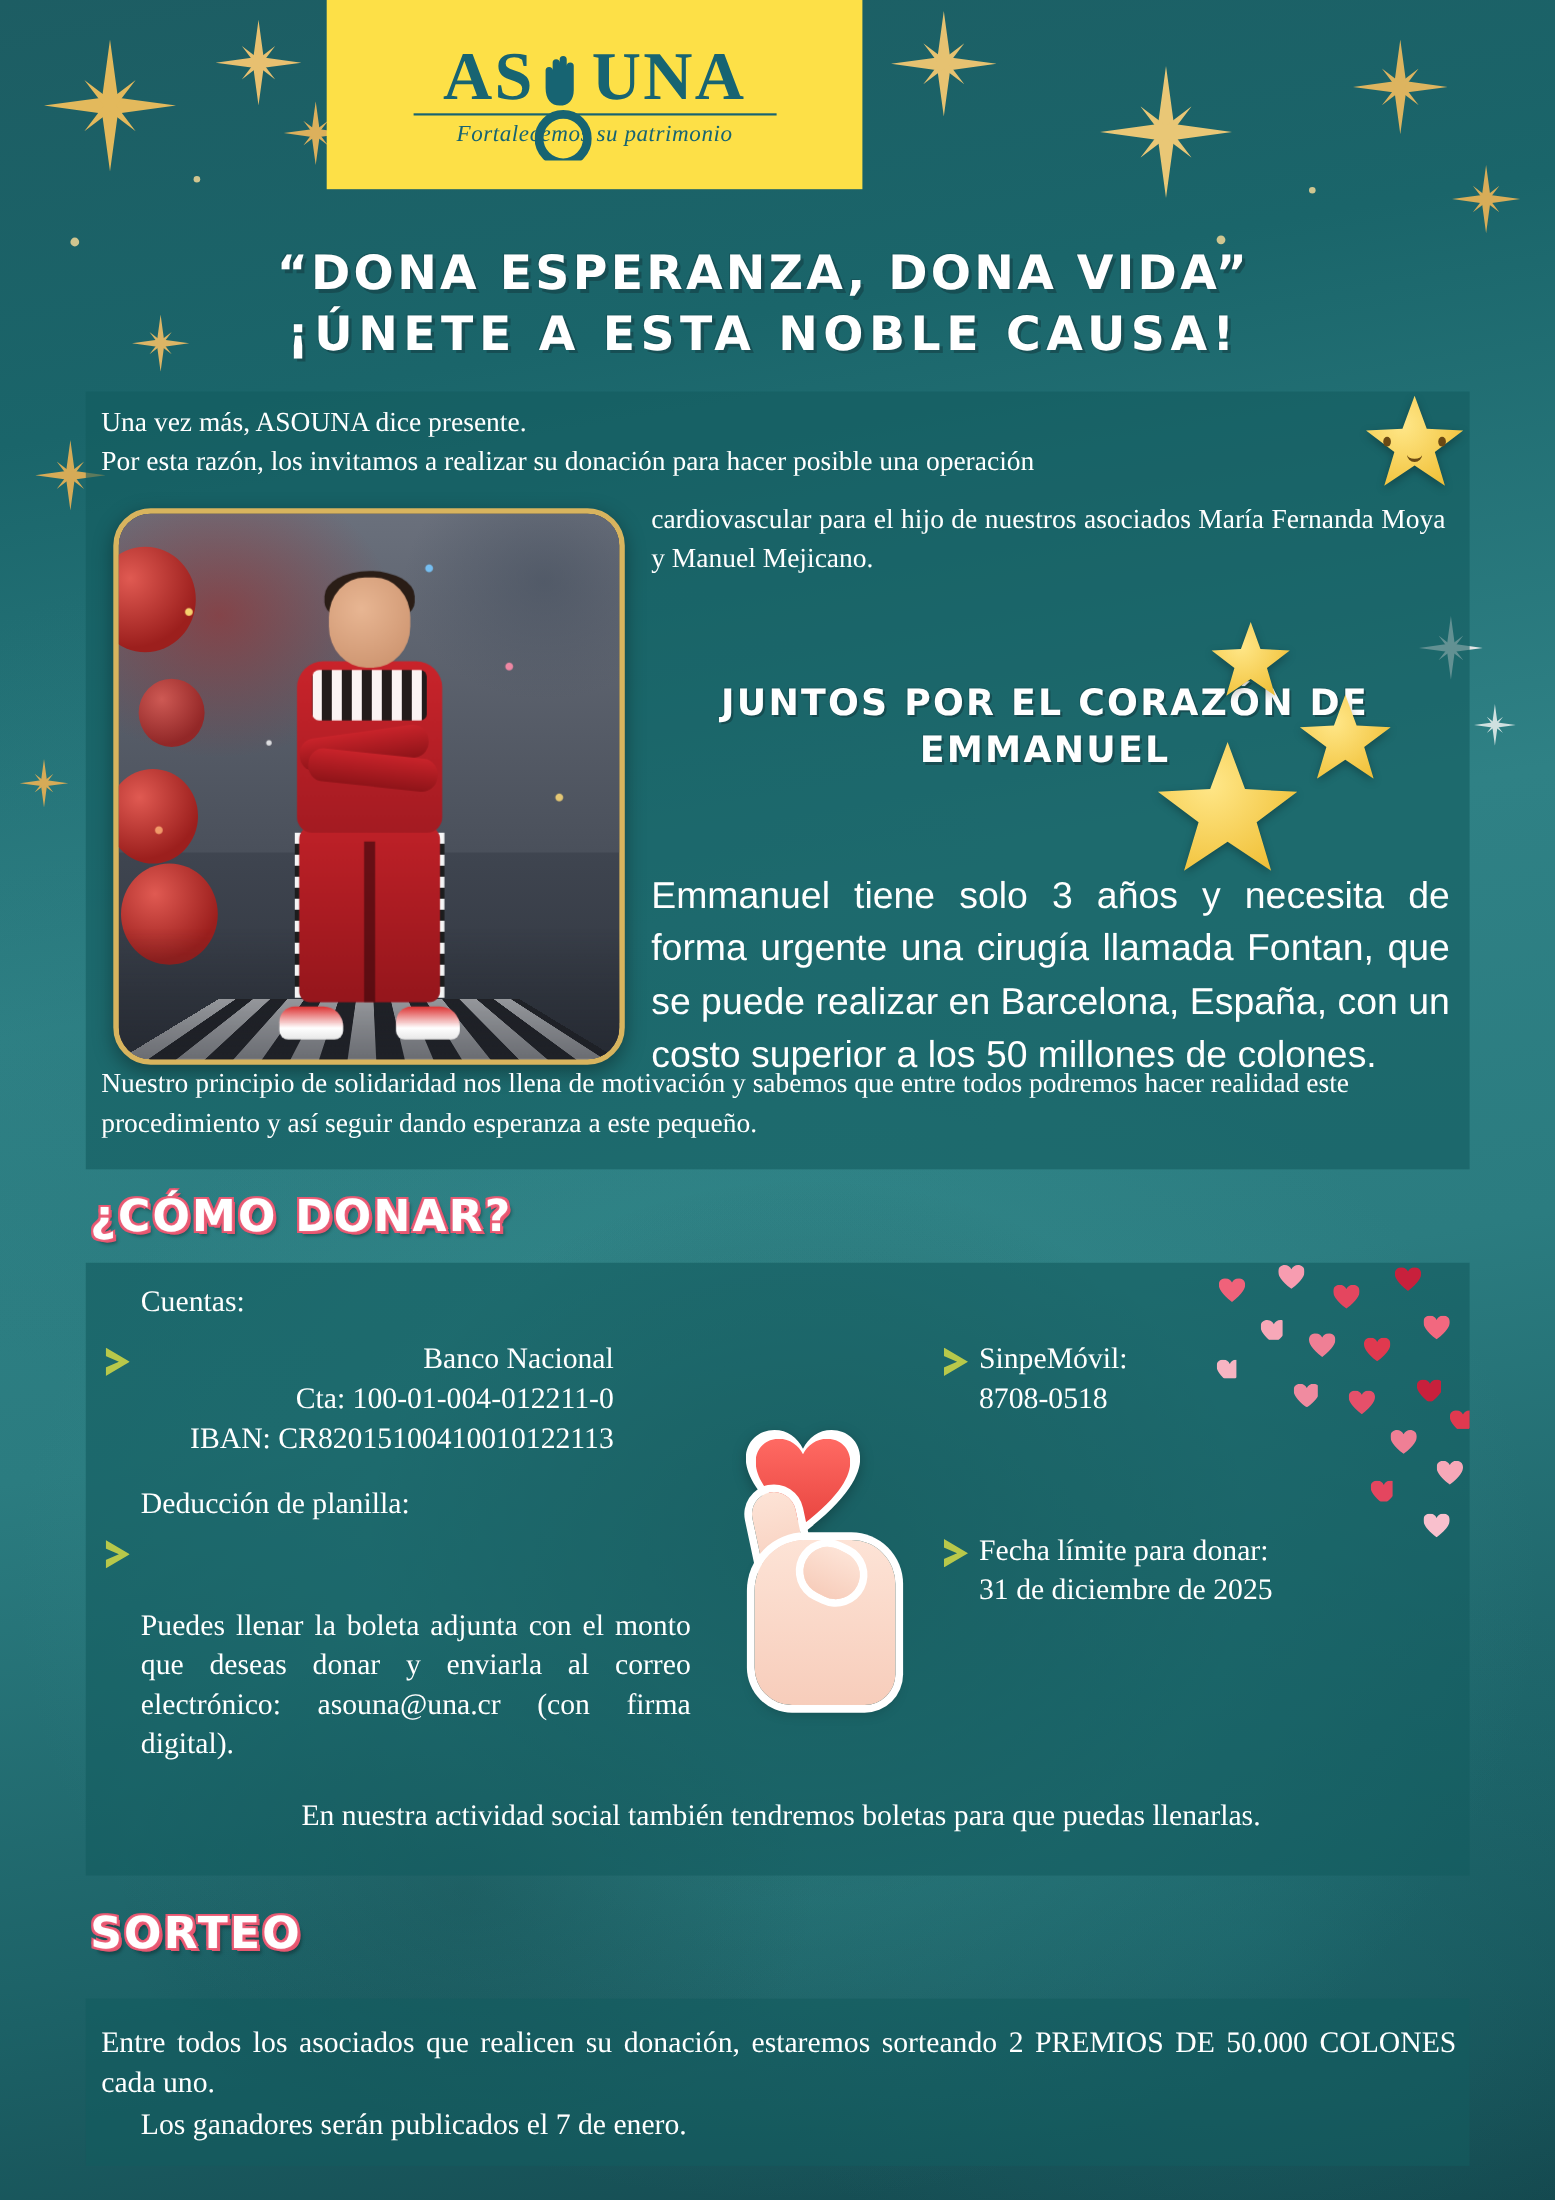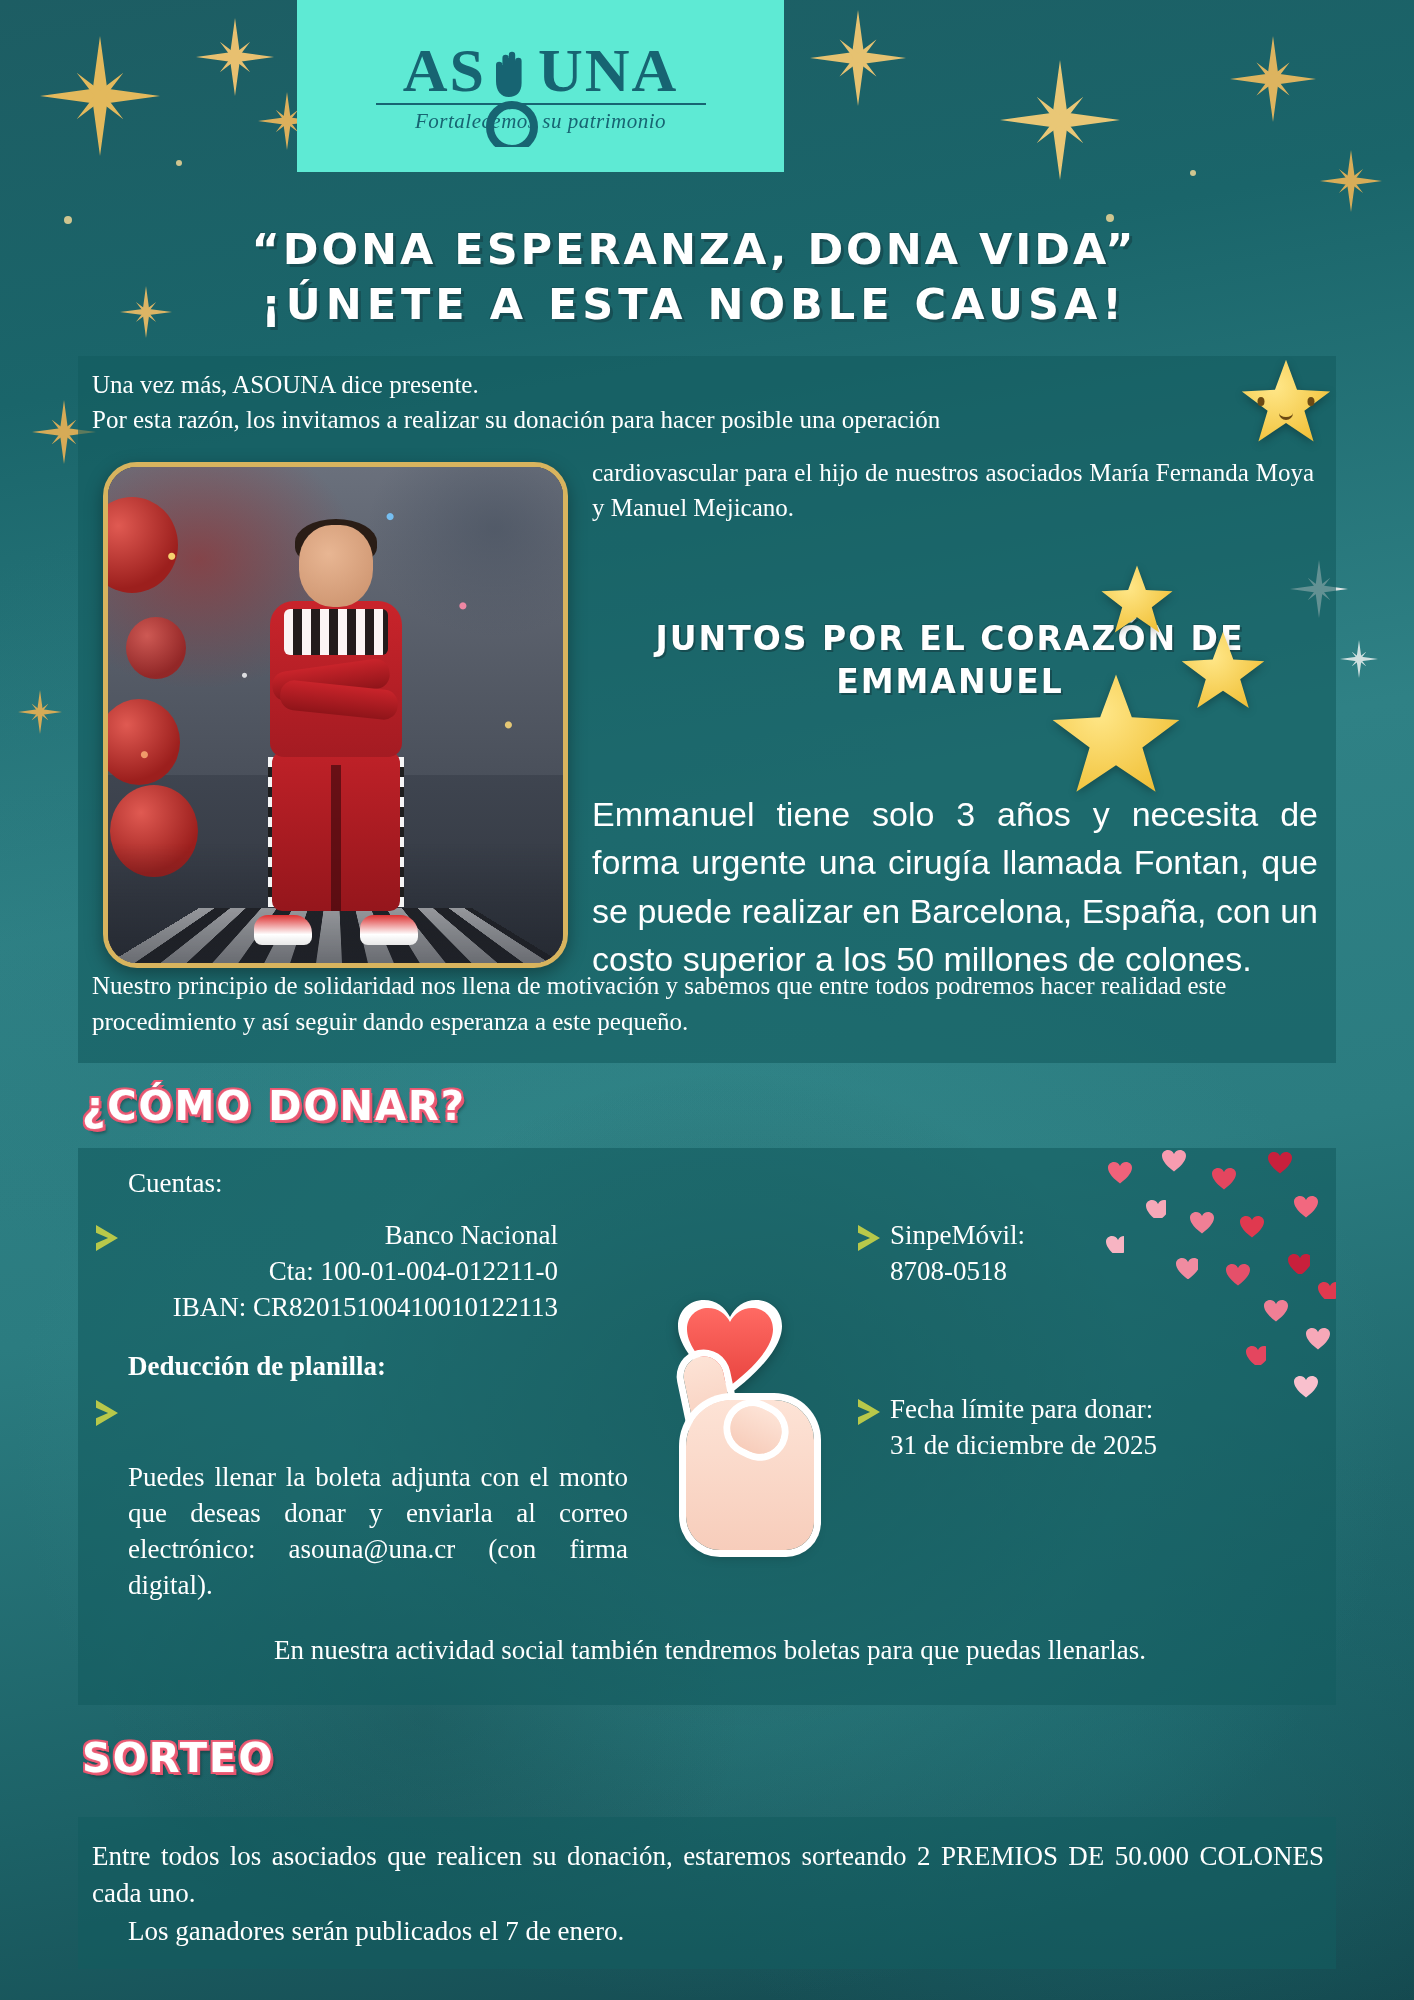--- a/index.html
+++ b/index.html
@@ -53,21 +53,21 @@
     pointer-events: none;
   }
 
   
   .logo-box {
     position: absolute;
     left: 297px;
     top: 0;
     width: 487px;
     height: 172px;
-    background: #5eead4;
+    background: #fde047;
     display: flex;
     flex-direction: column;
     align-items: center;
     justify-content: center;
   }
   .logo-word {
     font-family: "Liberation Serif", serif;
     font-weight: bold;
     font-size: 62px;
     letter-spacing: 2px;
@@ -366,21 +366,21 @@
   #sorteo-head { left: 82px; top: 1735px; }
 
   
   .don-label {
     position: absolute;
     font-family: "Liberation Serif", serif;
     color: #ffffff;
     font-size: 27px;
   }
   #cuentas-label { left: 128px; top: 1168px; }
-  #deduccion-label { left: 128px; top: 1351px; font-weight: bold; }
+  #deduccion-label { left: 128px; top: 1351px; }
 
   .bullet-arrow {
     position: absolute;
     width: 22px; height: 26px;
     background: #b8c84a;
     clip-path: polygon(0 0, 100% 50%, 0 100%, 0 70%, 55% 50%, 0 30%);
   }
   .don-item {
     position: absolute;
     font-family: "Liberation Serif", serif;

